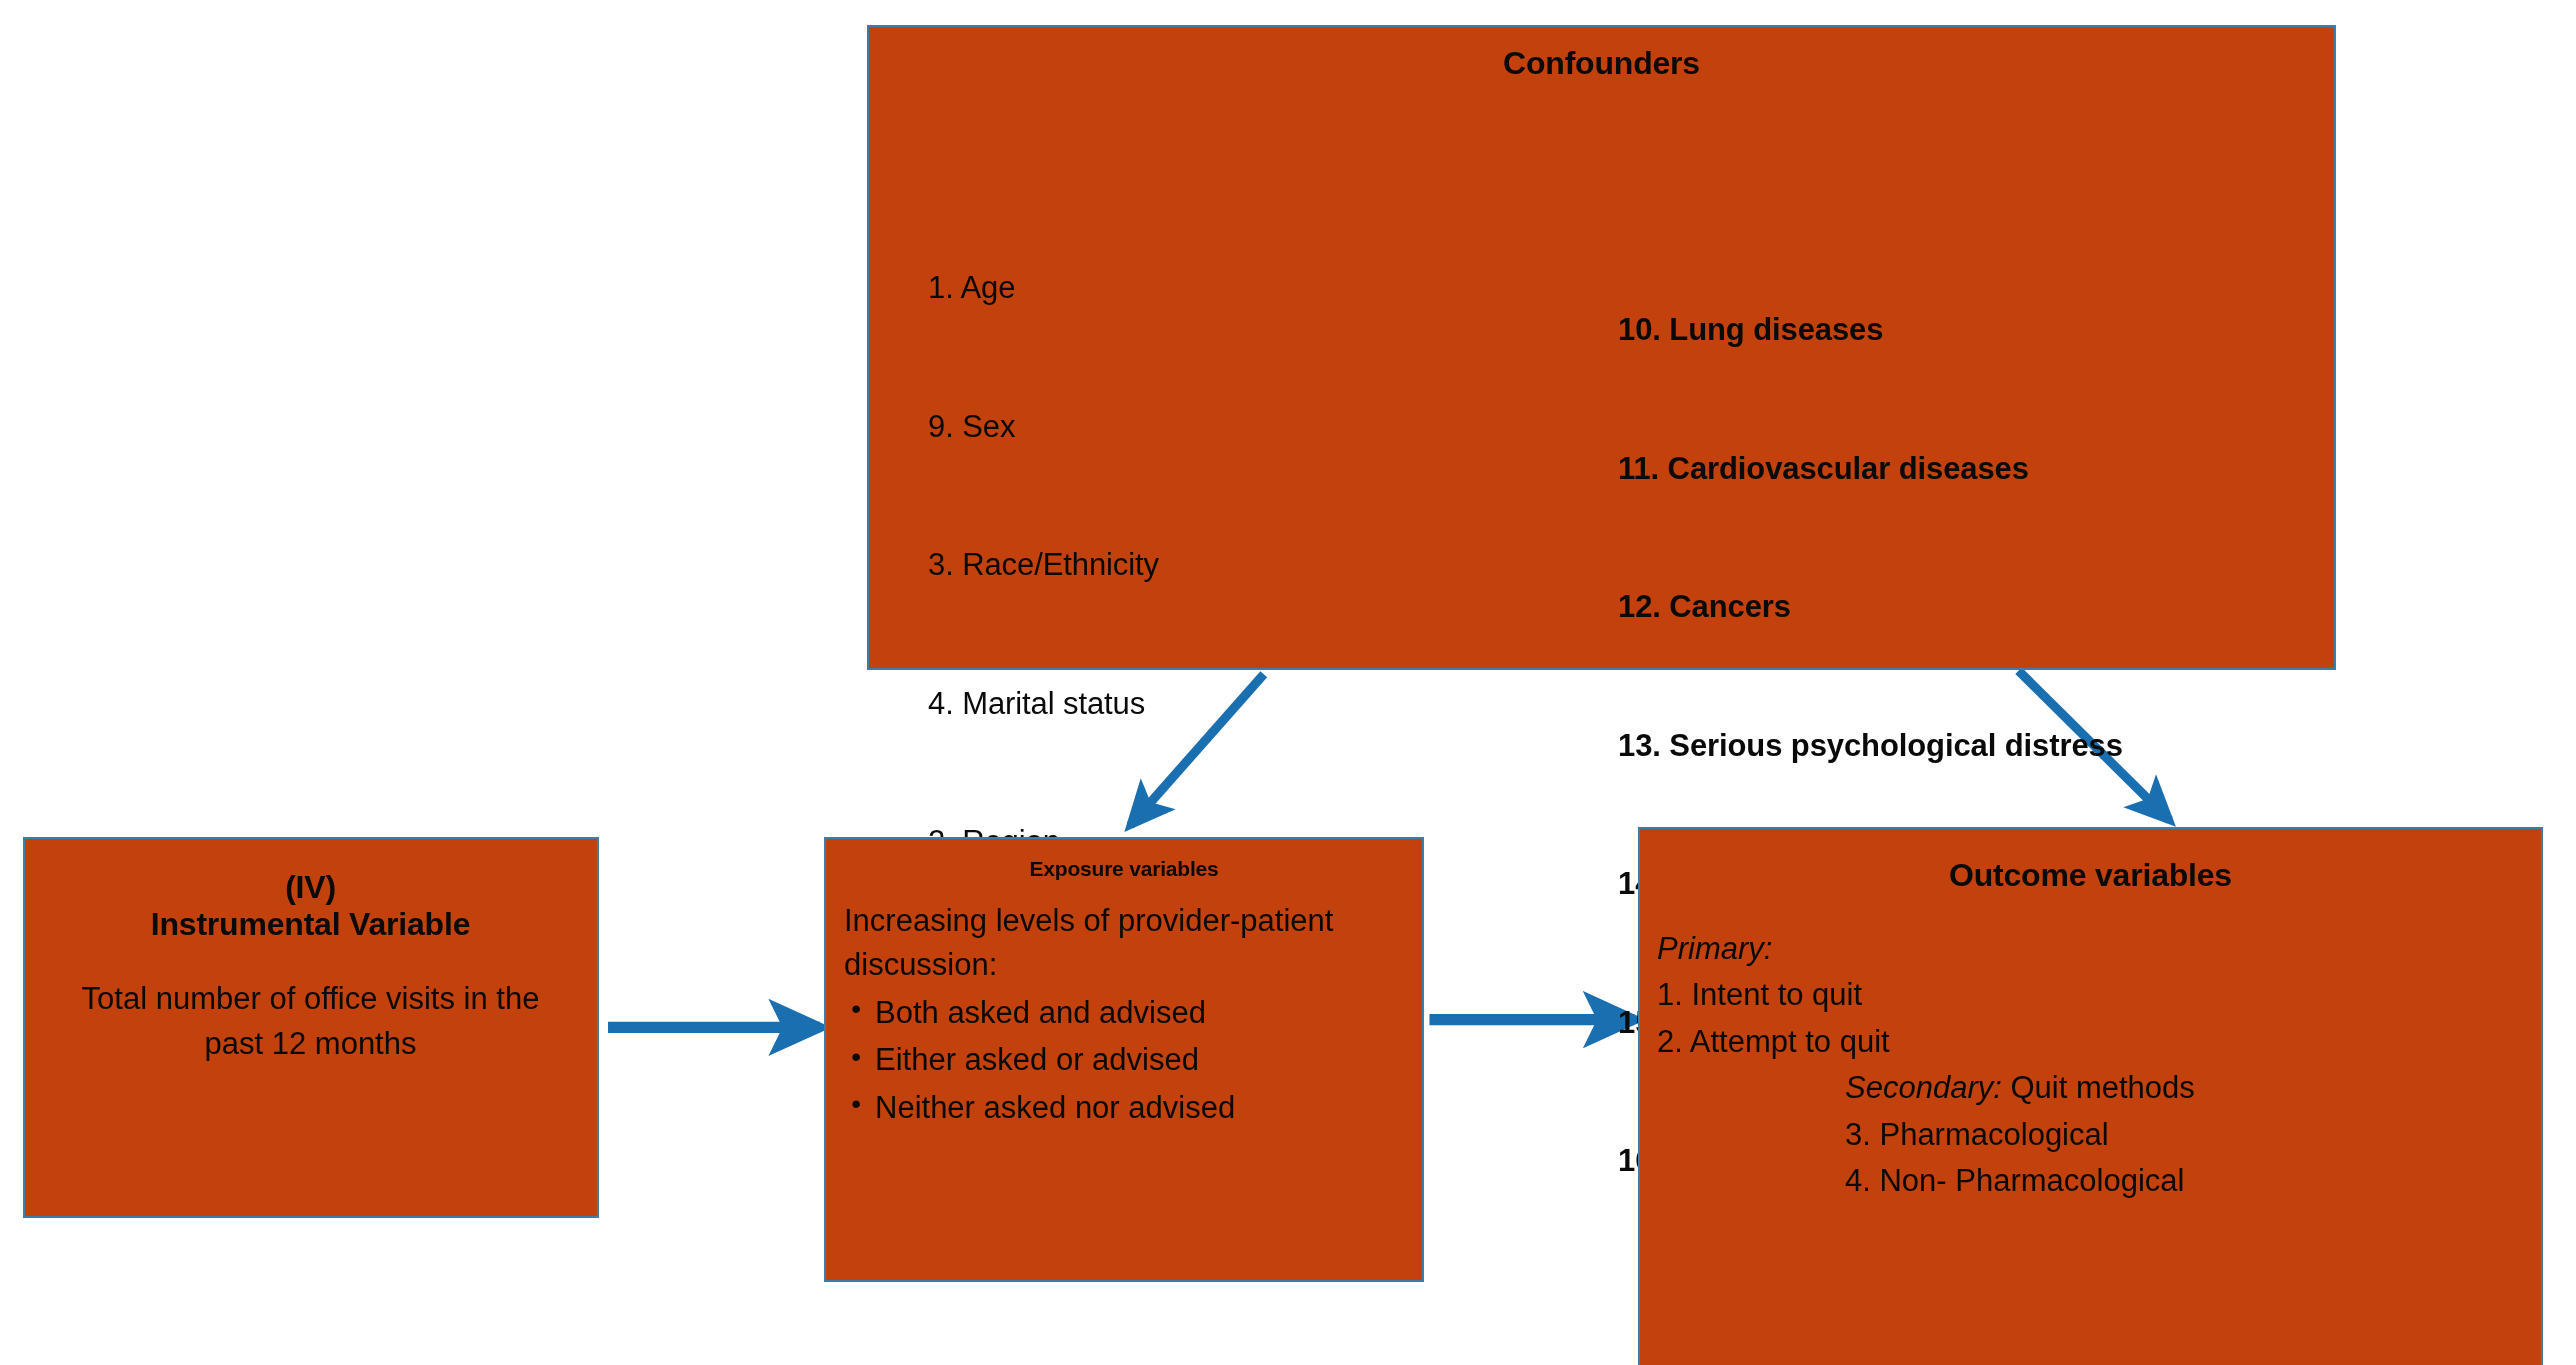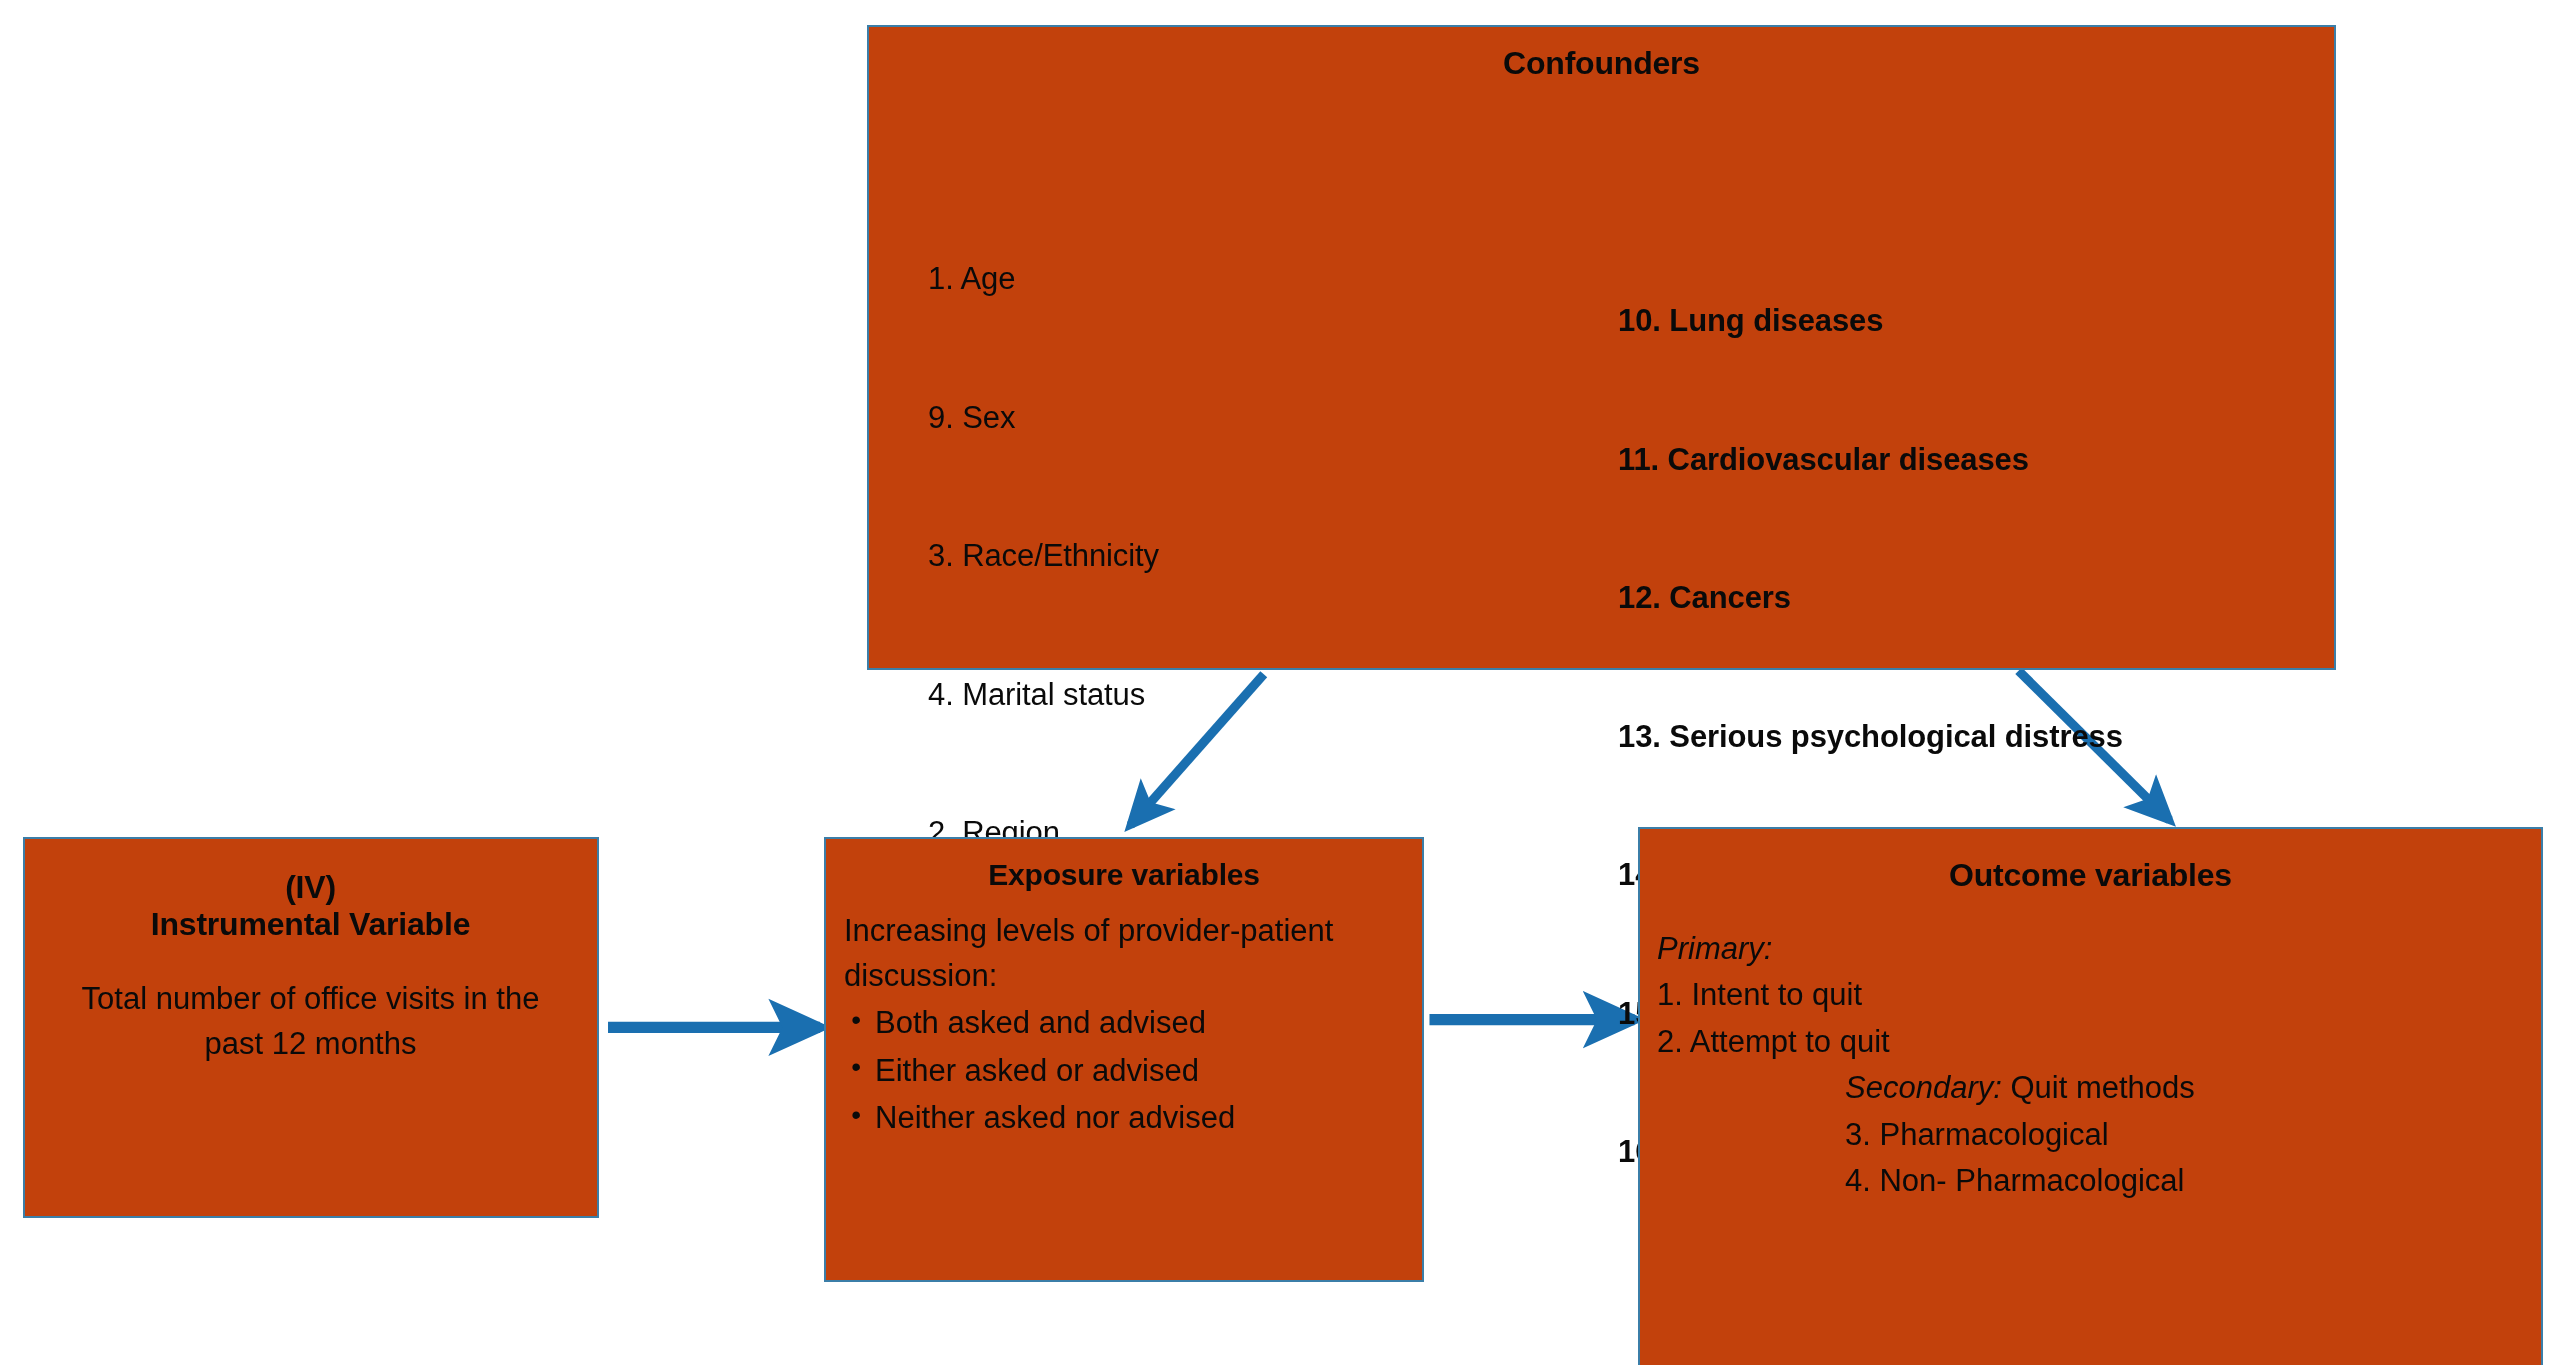--- a/index.html
+++ b/index.html
@@ -43,21 +43,21 @@
     left: 867px;
     top: 24.6px;
     width: 1469px;
     height: 645px;
   }
   #confounders-title {
     margin-top: 18px;
   }
   .conf-columns {
     position: absolute;
-    top: 0;
+    top: 9px;
     left: 0;
     width: 100%;
     height: 100%;
   }
   .conf-col {
     position: absolute;
     font-size: 31px;
     line-height: 1.49;
     letter-spacing: -0.1px;
     white-space: pre-wrap;
@@ -101,21 +101,21 @@
 
   
   #exposure-box {
     left: 824px;
     top: 837px;
     width: 600px;
     height: 445px;
   }
   #exposure-title {
     margin-top: 18px;
-    font-size: 30px;
+    font-size: 21px;
   }
   #exposure-lead {
     margin-top: 17px;
     padding-left: 18px;
     padding-right: 11.2px;
     font-size: 31px;
     line-height: 1.44;
   }
   #exposure-list {
     margin: 0;

